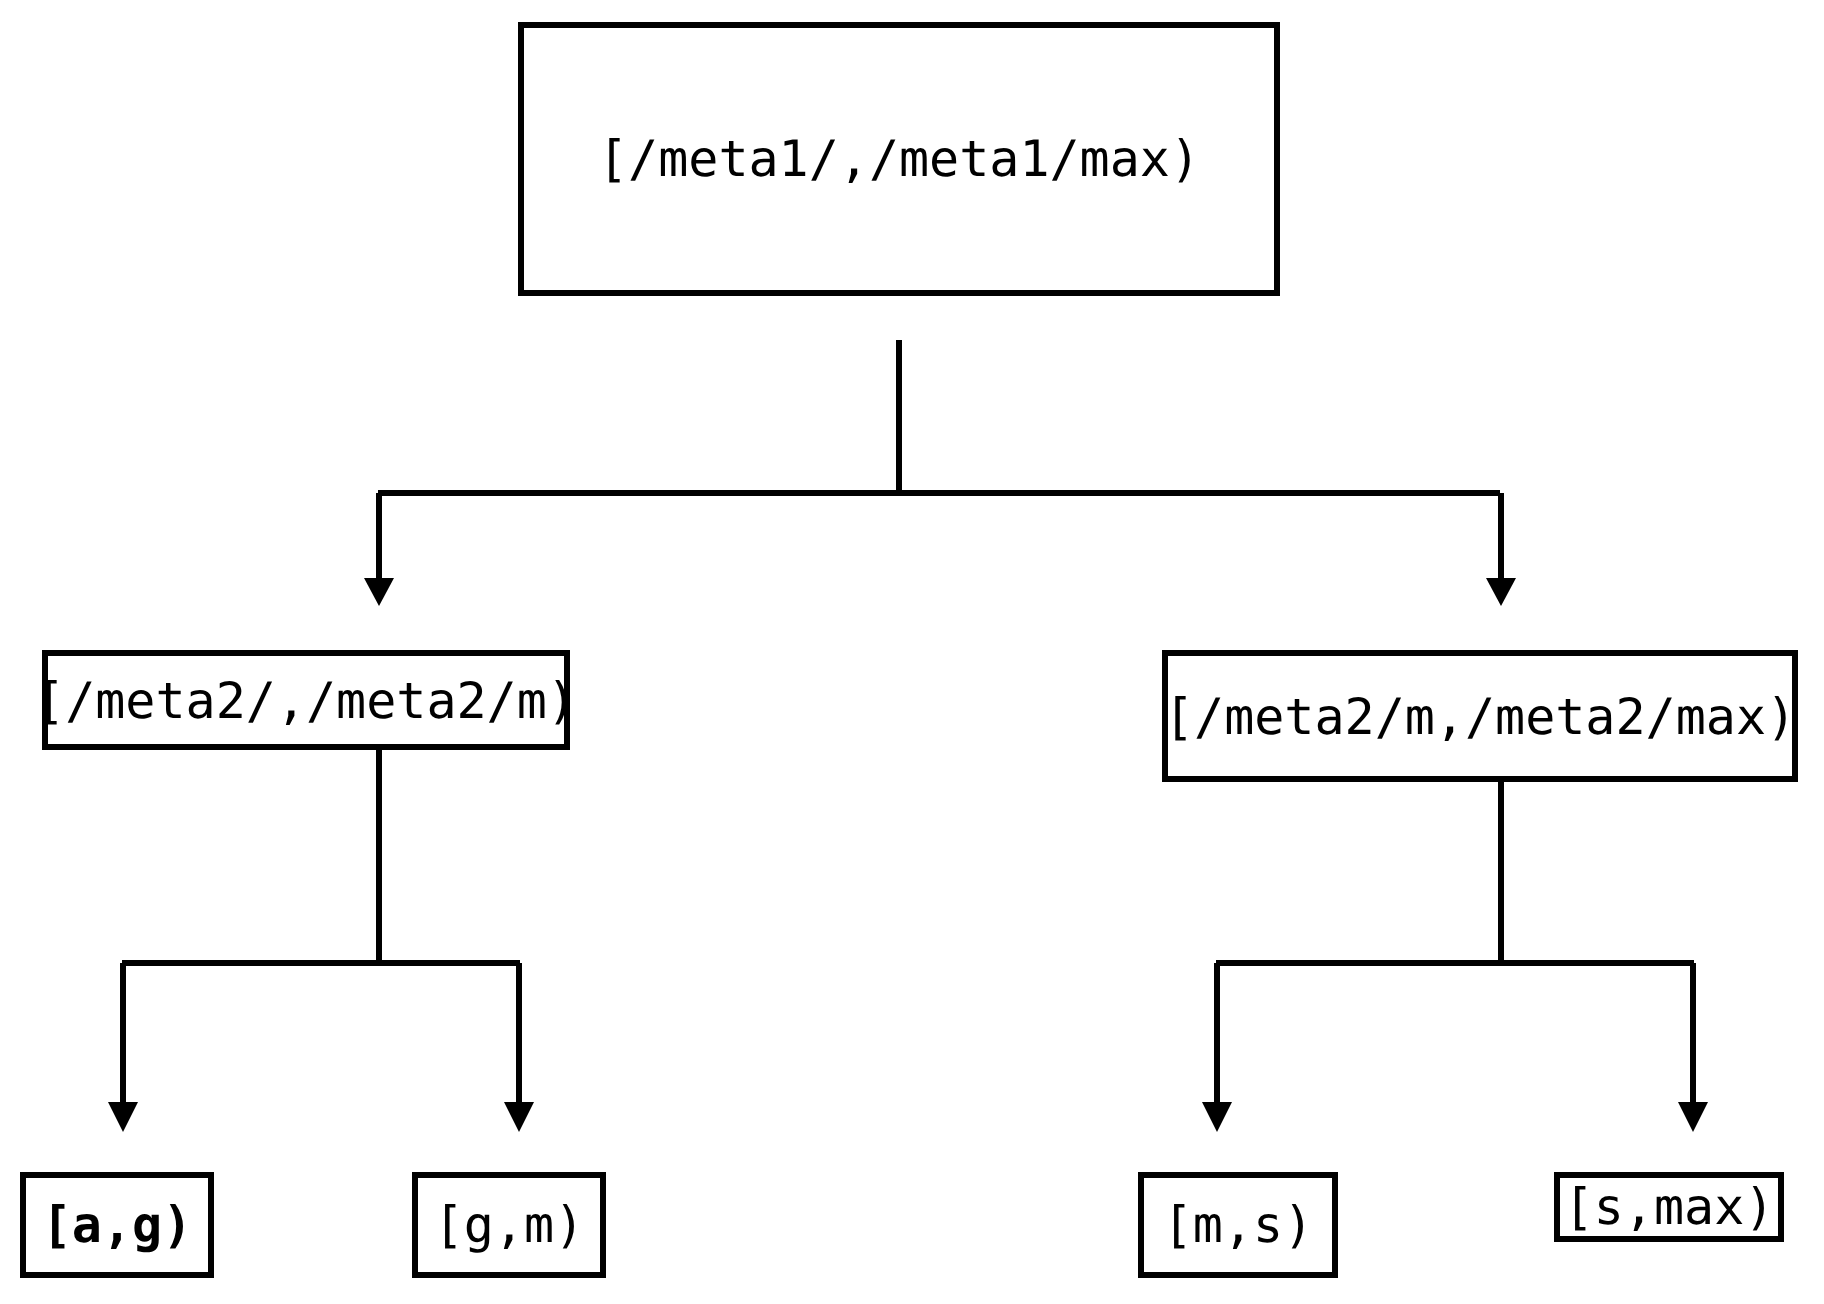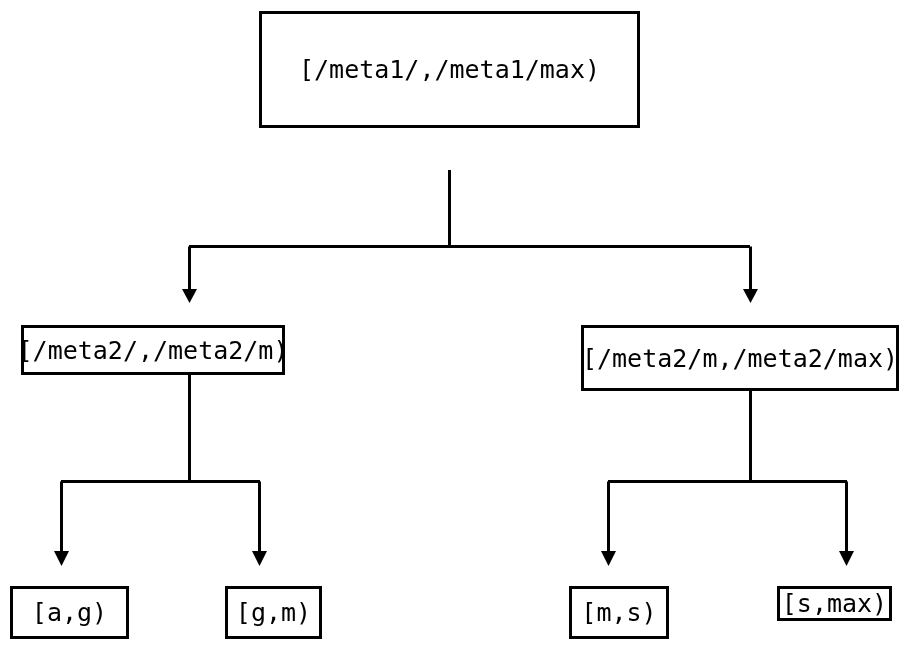--- a/index.html
+++ b/index.html
@@ -33,21 +33,21 @@
   .node-label {
     font-family: "DejaVu Sans Mono", monospace;
     color: #000000;
     line-height: 1;
     white-space: pre;
   }
   #node-root {
     left: 259px;
     top: 11px;
     width: 381px;
-    height: 117px;
+    height: 137px;
   }
   #node-root .node-label { font-size: 25px; }
 
   #node-mid-left {
     left: 21px;
     top: 325px;
     width: 264px;
     height: 50px;
   }
   #node-mid-right {
@@ -55,29 +55,29 @@
     top: 325px;
     width: 318px;
     height: 66px;
   }
   #node-mid-left .node-label,
   #node-mid-right .node-label { font-size: 25px; }
 
   #node-leaf-ag {
     left: 10px;
     top: 586px;
-    width: 119px;
+    width: 97px;
     height: 53px;
+    font-weight: bold;
   }
   #node-leaf-gm {
     left: 206px;
     top: 586px;
     width: 97px;
     height: 53px;
-    margin-left: 19px;
   }
   #node-leaf-ms {
     left: 553px;
     top: 586px;
     width: 100px;
     height: 53px;
     margin-left: 16px;
   }
   #node-leaf-smax {
     left: 777px;

